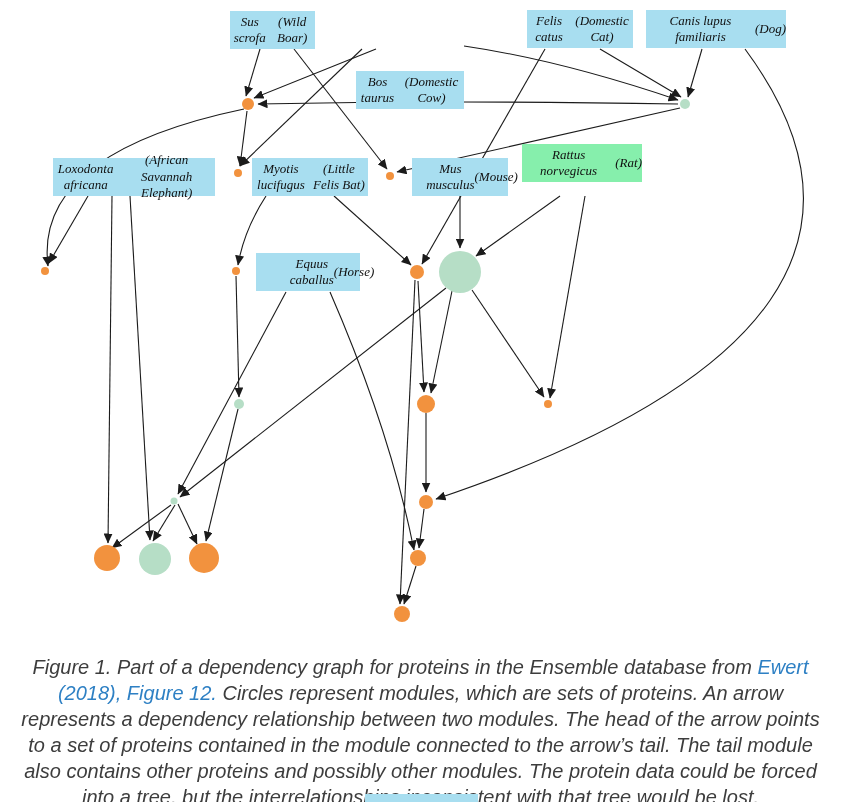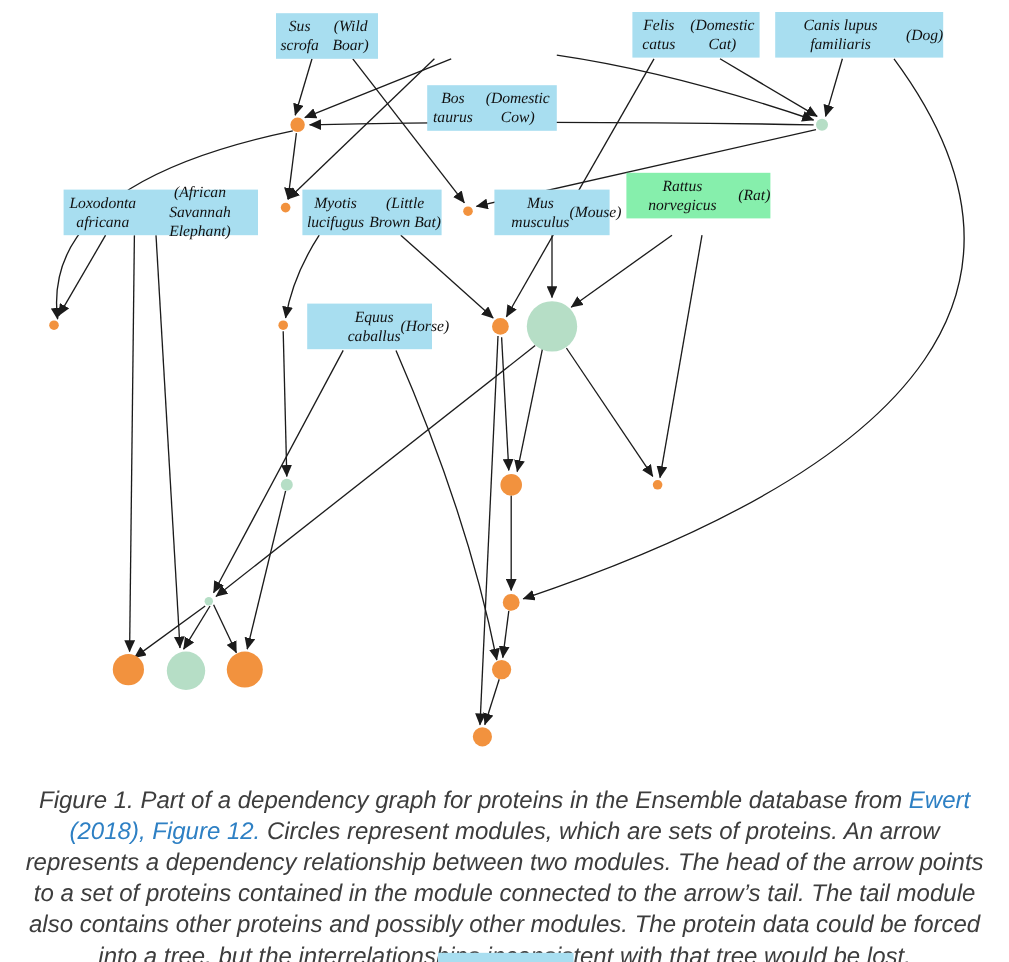--- a/index.html
+++ b/index.html
@@ -114,21 +114,21 @@
         <div class="species-box" style="left: 646px; top: 10px; width: 140px; height: 38px; background: rgb(168, 222, 240);">
           <span>Canis lupus familiaris</span>
           <span>(Dog)</span>
         </div>
         <div class="species-box" style="left: 41px; top: 158px; width: 162px; height: 38px; background: rgb(168, 222, 240); margin-left: 12px;">
           <span>Loxodonta africana</span>
           <span>(African Savannah Elephant)</span>
         </div>
         <div class="species-box" style="left: 252px; top: 158px; width: 116px; height: 38px; background: rgb(168, 222, 240);">
           <span>Myotis lucifugus</span>
-          <span>(Little Brown Bat)</span>
+          <span>(Little Felis Bat)</span>
         </div>
         <div class="species-box" style="left: 412px; top: 158px; width: 96px; height: 38px; background: rgb(168, 222, 240); padding-left: 24px;">
           <span>Mus musculus</span>
           <span>(Mouse)</span>
         </div>
         <div class="species-box" style="left: 522px; top: 144px; width: 120px; height: 38px; background: #86efac;">
           <span>Rattus norvegicus</span>
           <span>(Rat)</span>
         </div>
         <div class="species-box" style="left: 256px; top: 253px; width: 104px; height: 38px; background: rgb(168, 222, 240); padding-left: 48px;">

